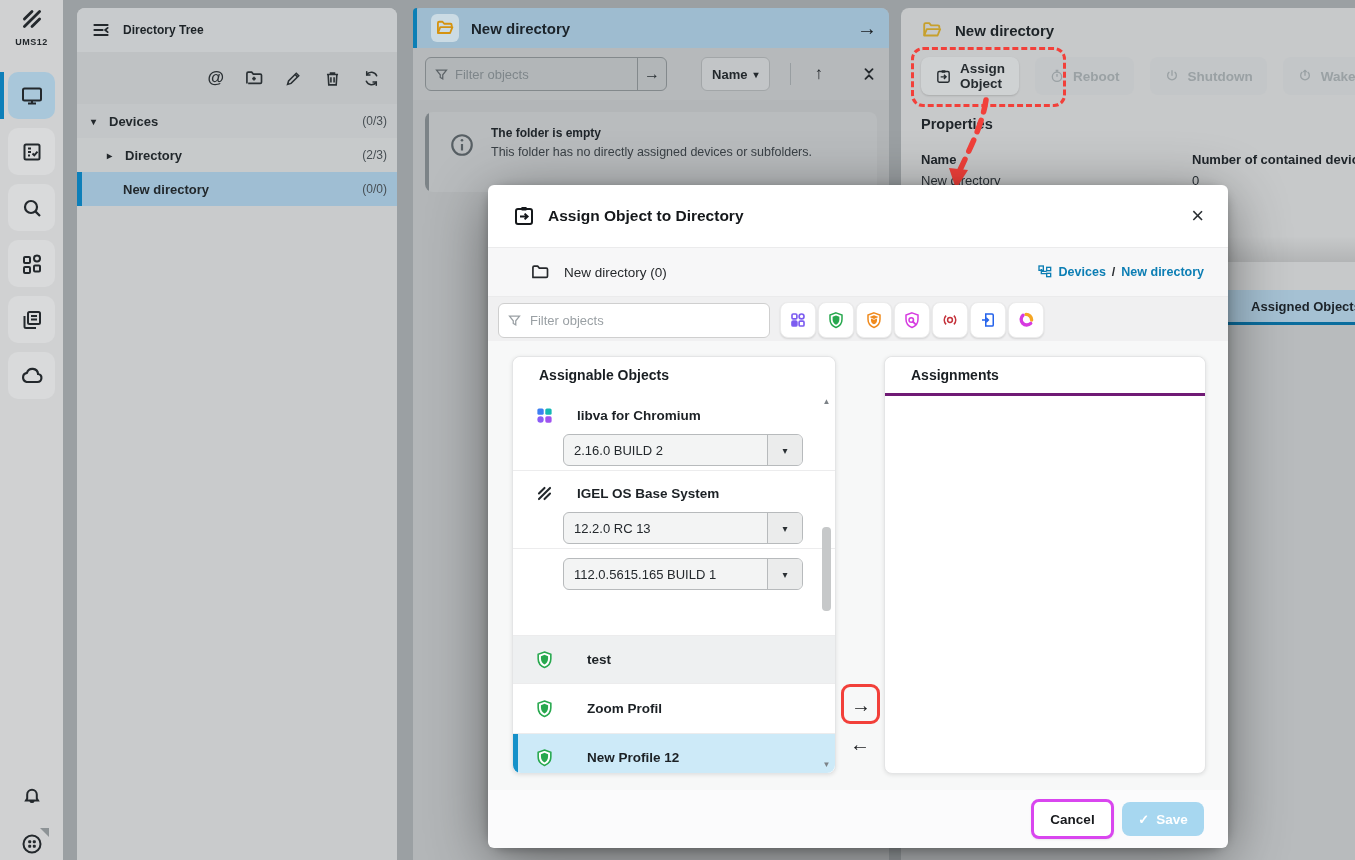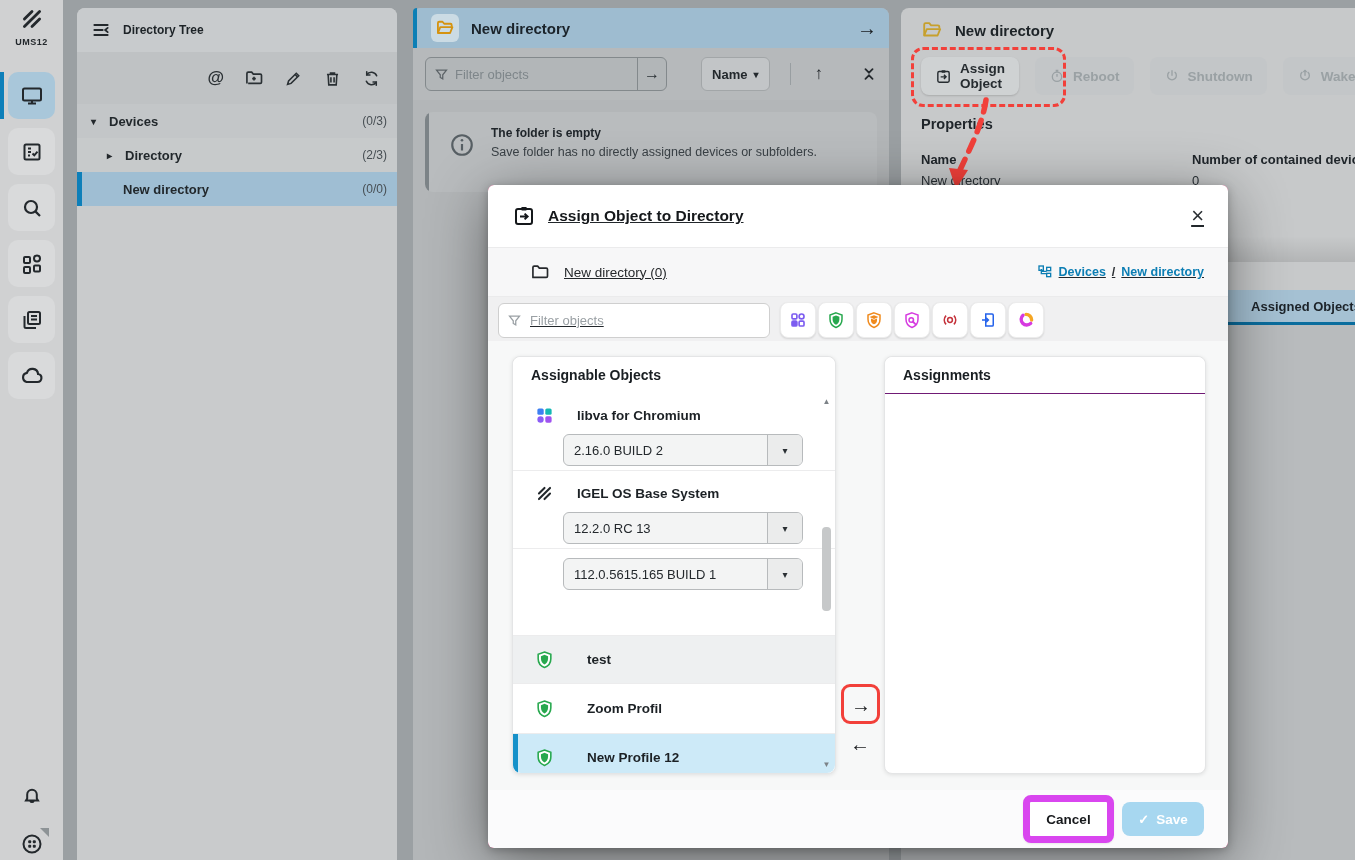--- a/index.html
+++ b/index.html
@@ -69,61 +69,61 @@
   .det-fade{left:0;top:228px;width:470px;height:26px;background:linear-gradient(rgba(0,0,0,0),rgba(0,0,0,.10));}
   .det-tab{left:300px;top:282px;width:210px;height:32px;background:#a5c1d3;border-bottom:3px solid #0a6d9e;
            display:flex;align-items:center;justify-content:center;font-size:13px;font-weight:700;color:#1c2329;cursor:pointer;}
   .det-below{left:0;top:317px;width:470px;height:535px;background:#b8bbbd;}
 
   
   .dashedbox{left:911px;top:47px;width:149px;height:54px;border:3px dashed #f2403a;border-radius:12px;z-index:5;pointer-events:none;}
   #arrow-annot{left:938px;top:96px;z-index:5;pointer-events:none;}
 
   
-  #modal{left:488px;top:185px;width:740px;height:663px;background:#be185d;border-radius:6px;z-index:10;
-         box-shadow:0 12px 60px rgba(0,0,0,.45),0 2px 10px rgba(0,0,0,.25);text-decoration:underline;}
+  #modal{left:488px;top:185px;width:740px;height:663px;background:#be185d;border-radius:18px;z-index:10;
+         box-shadow:0 12px 60px rgba(0,0,0,.45),0 2px 10px rgba(0,0,0,.25);}
   .m-head{height:62px;background:#fff;border-radius:6px 6px 0 0;display:flex;align-items:center;padding:0 24px;gap:12px;}
   .m-title{font-size:15.5px;font-weight:700;color:#15181b;}
   .m-close{margin-left:auto;font-size:22px;color:#2b3034;cursor:pointer;line-height:1;}
   .m-sub{height:48px;background:#f7f7f8;border-top:1px solid #ebebec;border-bottom:1px solid #ebebec;
          display:flex;align-items:center;padding:0 24px;}
   .m-dir{display:flex;align-items:center;gap:14px;margin-left:18px;font-size:13.5px;color:#26292c;}
   .crumbs{margin-left:auto;display:flex;align-items:center;gap:6px;font-size:12.5px;font-weight:700;}
   .crumb{color:#0c7eb4;cursor:pointer;}
   .crumb-sep{color:#2b2f33;}
   .m-filter{height:46px;background:#f0f0f1;display:flex;align-items:center;padding:0 10px;gap:8px;}
   .m-filterbox{width:254px;height:33px;background:#fff;border:1px solid #cfcfcf;border-radius:6px;display:flex;align-items:center;padding:0 8px;gap:6px;color:#9aa0a4;}
   .m-filterbox input{flex:1;border:0;outline:none;font-size:13px;color:#33383c;font-family:inherit;background:transparent;}
   .m-filterbox input::placeholder{color:#9aa0a4;}
   .typebtns{display:flex;gap:2px;margin-left:2px;}
   .typebtn{width:34px;height:34px;background:#fff;border:1px solid #ececec;border-radius:8px;box-shadow:0 1px 2px rgba(0,0,0,.12);
            display:flex;align-items:center;justify-content:center;cursor:pointer;}
   .m-body{position:absolute;left:0;top:156px;width:740px;height:449px;background:#f7f8f8;}
   .card{position:absolute;top:15px;width:322px;height:416px;background:#fff;border:1px solid #e4e5e6;border-radius:8px;box-shadow:0 1px 4px rgba(0,0,0,.10);}
-  .card-head{height:36px;border-bottom:1px solid #701a75;display:flex;align-items:center;padding:0 18px;font-size:14px;font-weight:700;color:#191e22;border-radius:8px 8px 0 0;background:#fff;}
+  .card-head{height:36px;border-bottom:3px solid #701a75;display:flex;align-items:center;padding:0 26px;font-size:14px;font-weight:700;color:#191e22;border-radius:8px 8px 0 0;background:#fff;}
   .list{position:absolute;left:0;top:36px;right:0;bottom:0;overflow:hidden;border-radius:0 0 8px 8px;}
   .item{position:relative;border-bottom:1px solid #ececed;background:#fff;}
   .item .nm{font-size:13.5px;font-weight:700;color:#1c2125;}
   .irow{display:flex;align-items:center;gap:23px;padding:13px 0 0 22px;}
   .irow.center{padding:0 0 0 22px;height:100%;align-items:center;display:flex;}
   .selectbox{margin:9px 0 12px 50px;width:238px;height:30px;background:#f3f4f4;border:1px solid #b7babc;border-radius:6px;
              display:flex;align-items:center;overflow:hidden;cursor:pointer;}
   .selectbox .val{flex:1;font-size:13px;color:#24292d;padding:0 10px;white-space:nowrap;}
   .selectbox .car{width:34px;height:100%;border-left:1px solid #b7babc;background:#ebecec;display:flex;align-items:center;justify-content:center;font-size:10px;color:#2a2f33;}
   .item.hovered{background:#eef0f1;}
   .item.selected{background:#cdeaf8;text-align:center;}
   .item.selected .bar{position:absolute;left:0;top:0;width:5px;height:100%;background:#1691c9;}
   .sb{position:absolute;right:2px;top:2px;width:13px;bottom:2px;}
   .sb .arr{position:absolute;left:0;width:13px;text-align:center;font-size:8px;color:#7c8287;}
   .sb .thumb{position:absolute;left:2px;width:9px;border-radius:4px;background:#c6c8c9;}
   .xferbtn{position:absolute;font-size:20px;font-weight:700;color:#17191c;cursor:pointer;line-height:1;}
   .redbox{position:absolute;border:3px solid #f2403a;border-radius:9px;pointer-events:none;}
   .m-foot{position:absolute;left:0;top:605px;width:740px;height:58px;display:flex;align-items:center;justify-content:flex-end;gap:8px;padding-right:24px;box-sizing:border-box;background:#fbfbfc;border-radius:0 0 6px 6px;}
   .btn{height:34px;border-radius:8px;display:flex;align-items:center;justify-content:center;font-size:13.5px;font-weight:700;cursor:pointer;}
-  .btn.cancel{width:77px;background:#fff;border:7px solid #d946ef;color:#17191c;box-shadow:0 1px 2px rgba(0,0,0,.08);}
+  .btn.cancel{width:77px;background:#fff;border:3px solid #d946ef;color:#17191c;box-shadow:0 1px 2px rgba(0,0,0,.08);}
   .btn.save{width:82px;background:#a7d7f0;color:#fff;gap:7px;}
 </style>
 </head>
 <body>
 
 <div id="stage">
 
   <div id="rail" class="abs">
     <div class="logo abs">
       <span class="ic" style="color:#23282c;">
@@ -308,21 +308,21 @@
       <div class="empty-bar"></div>
       <span class="ic empty-ic">
           <svg width="26" height="26" viewBox="0 0 24 24" fill="none" stroke="currentColor" stroke-width="2">
             <circle cx="12" cy="12" r="9"></circle>
             <path d="M12 11 V17"></path>
             <circle cx="12" cy="7.6" r="1.2" fill="currentColor" stroke="none"></circle>
           </svg>
         </span>
       <div class="empty-texts">
         <div class="empty-title">The folder is empty</div>
-        <div class="empty-msg">Save folder has no directly assigned devices or subfolders.</div>
+        <div class="empty-msg">This folder has no directly assigned devices or subfolders.</div>
       </div>
     </div>
   </div>
 
   <div id="detail" class="abs">
     <div class="det-head">
       <span class="ic">
           <svg width="22" height="22" viewBox="0 0 24 24" fill="none" stroke="currentColor" stroke-width="2" stroke-linejoin="round">
             <path d="M3.5 18 V6 a1.5 1.5 0 0 1 1.5-1.5 h4 l2 2.4 h7.5 a1.5 1.5 0 0 1 1.5 1.5 v2"></path>
             <path d="M3.5 18 l2.8-7 h14.6 l-2.8 7 z"></path>

